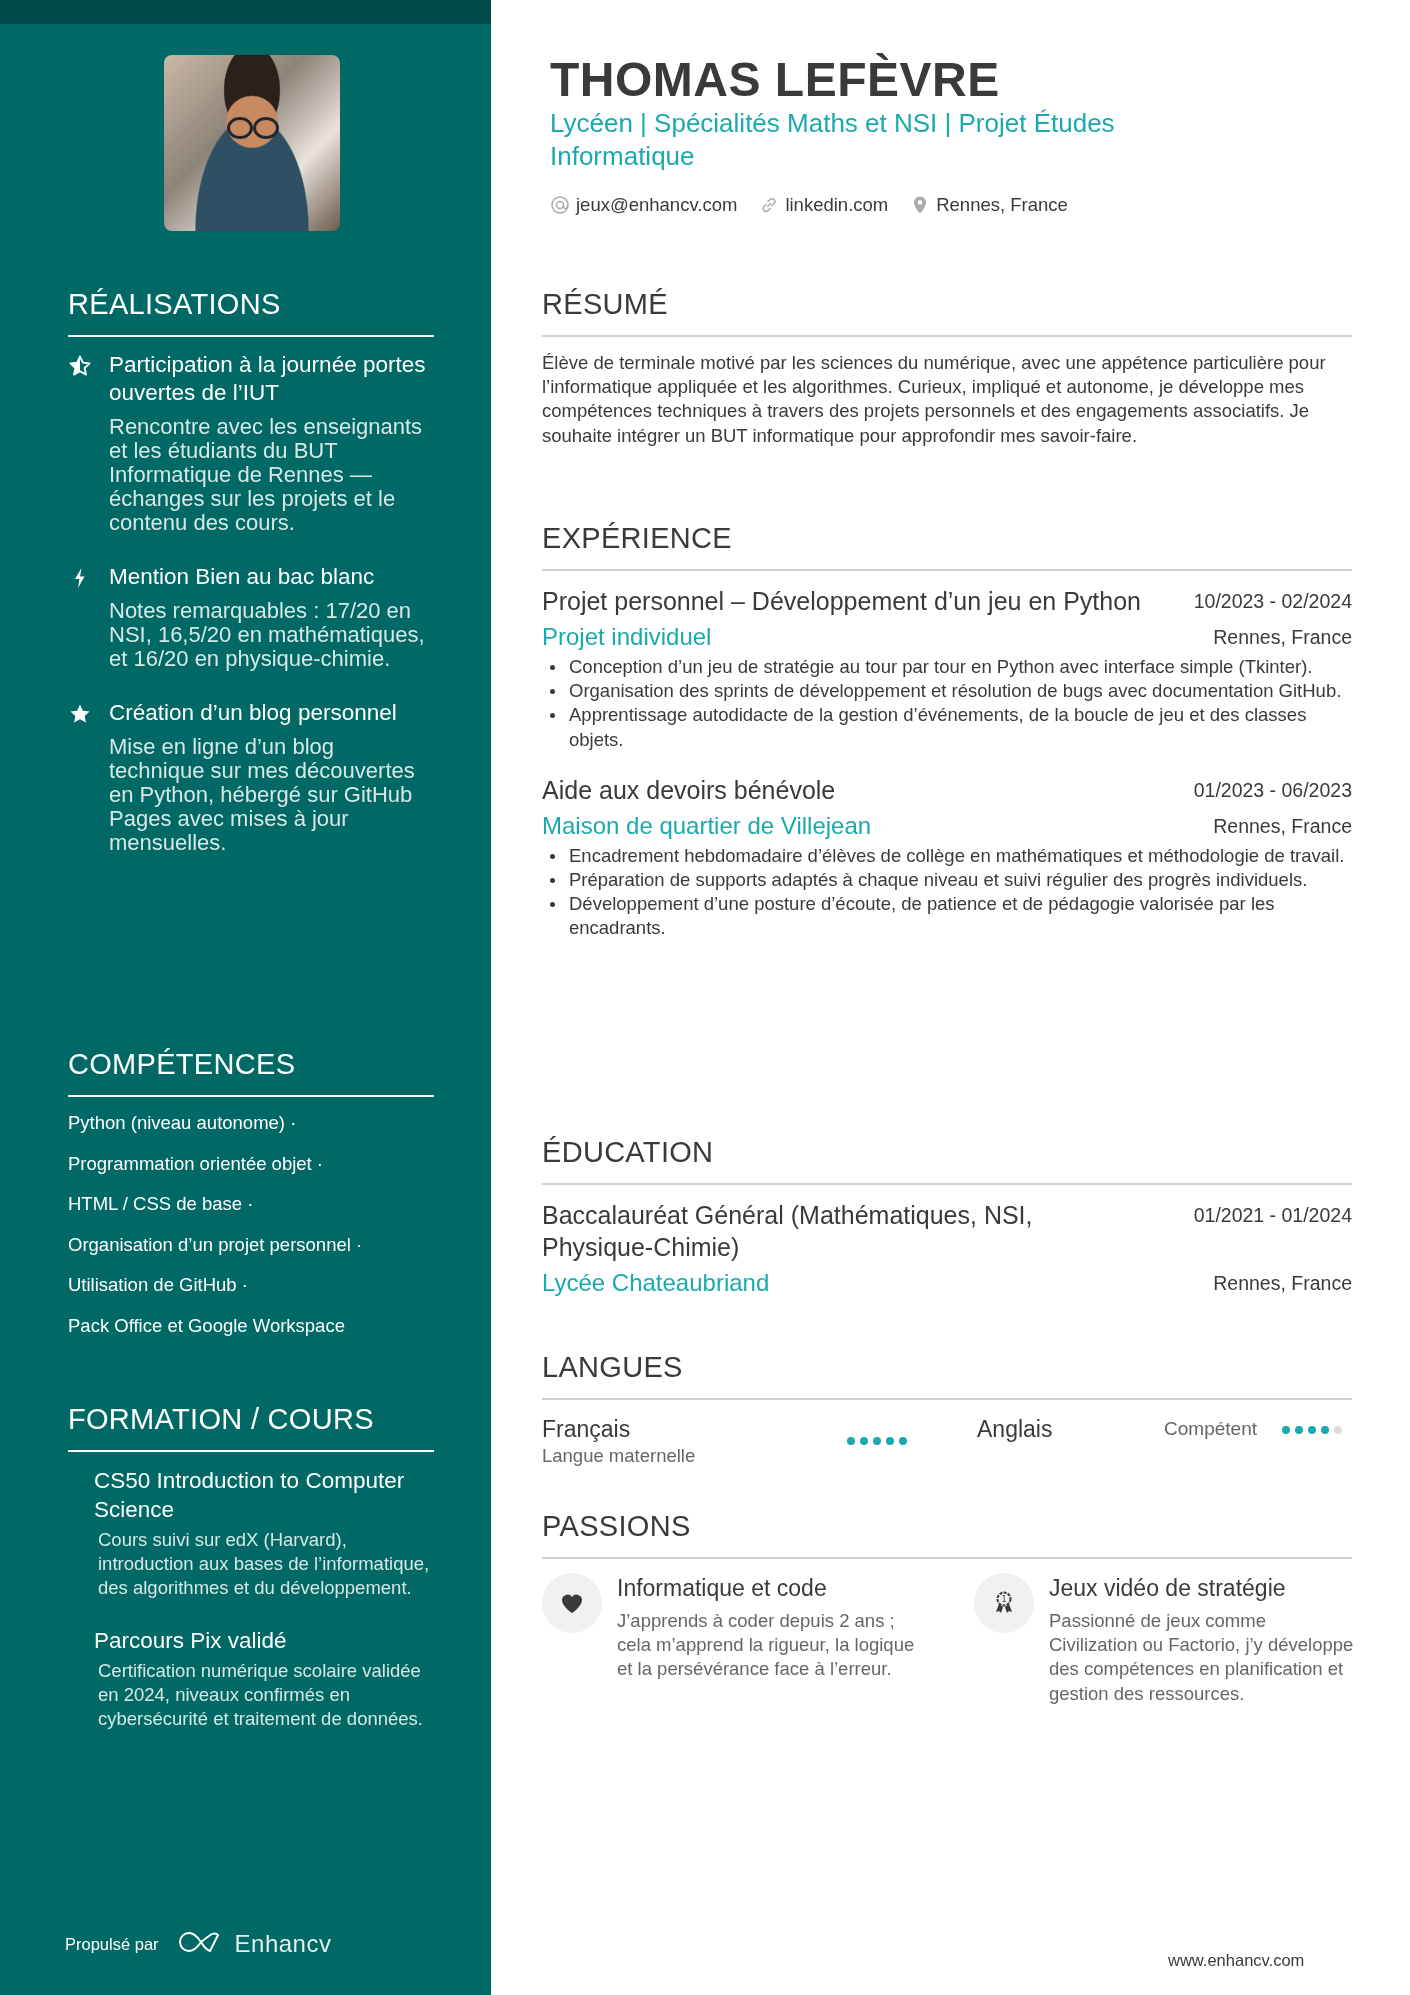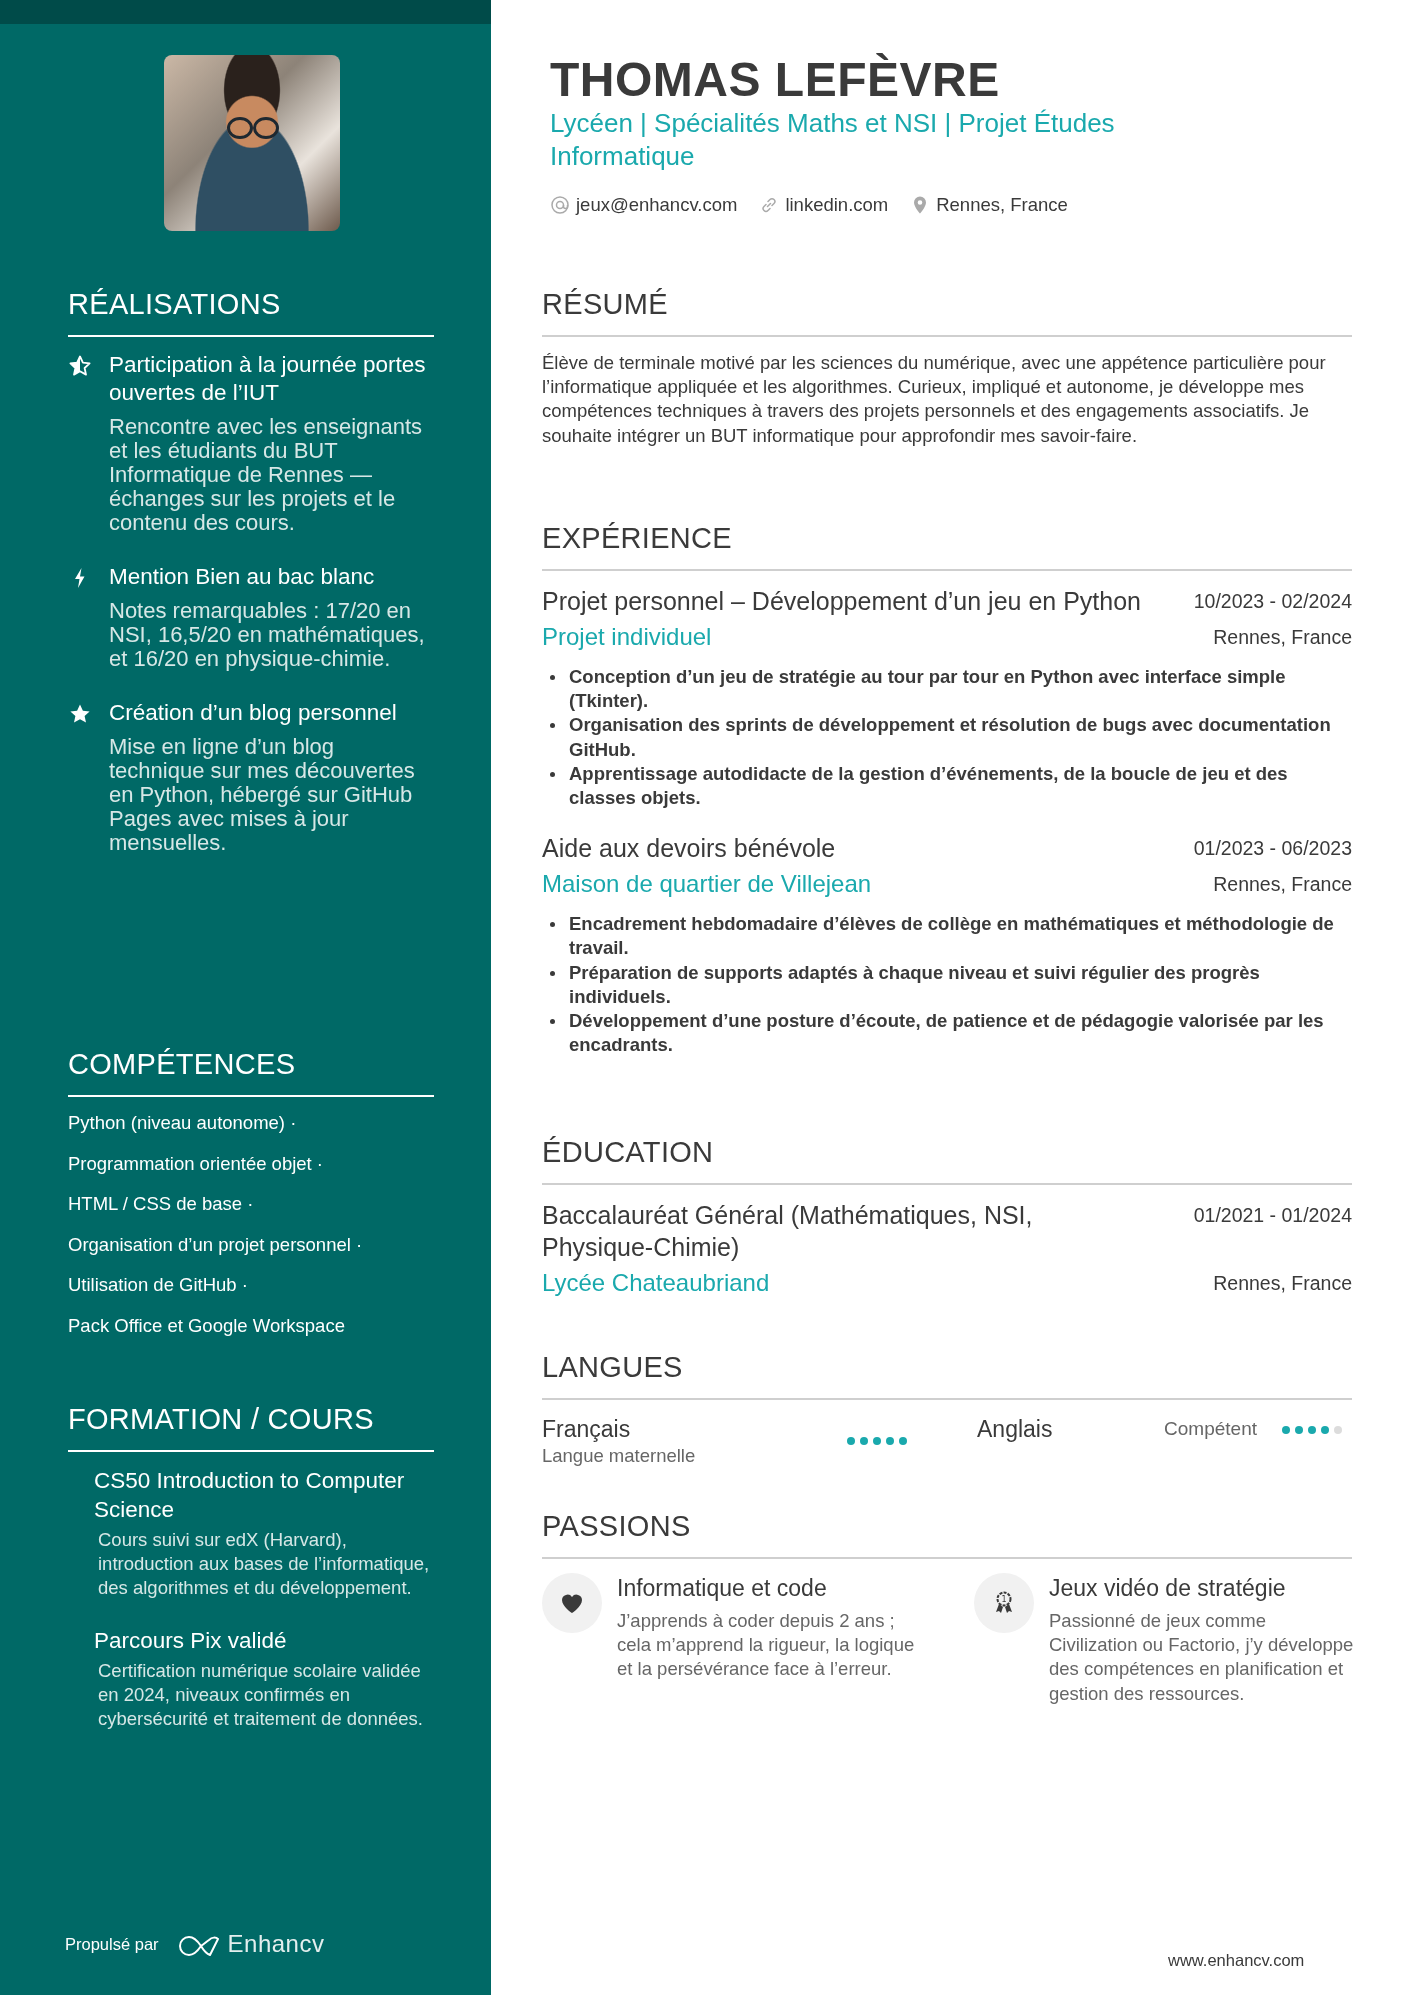--- a/index.html
+++ b/index.html
@@ -27,41 +27,41 @@
   .ach .ach-desc { margin-top: 8px; font-size: 22px; line-height: 24px; color: #d6e7e6; }
 
   .skill { font-size: 18.5px; line-height: 24px; color: #ffffff; margin-bottom: 16.5px; }
 
   .course { margin-bottom: 26px; }
   .course .c-title { font-size: 22.5px; line-height: 29px; color: #ffffff; margin-left: 26px; }
   .course .c-desc { margin-top: 4px; font-size: 18.5px; line-height: 24px; color: #d6e7e6; margin-left: 30px; }
 
   .powered { position: absolute; left: 65px; top: 1930px; display: flex; align-items: center; gap: 20px; }
   .powered .pby { font-size: 16.5px; color: #ffffff; }
-  .powered .brand { display: flex; align-items: flex-end; gap: 3px; font-size: 24px; color: #e3efee; letter-spacing: 0.5px; }
+  .powered .brand { display: flex; align-items: flex-start; gap: 10px; font-size: 24px; color: #e3efee; letter-spacing: 0.5px; }
 
   
   .main { position: absolute; left: 542px; top: 0; width: 810px; }
   .name { position: absolute; left: 8px; top: 52px; font-size: 48px; font-weight: bold; color: #3a3a3a; letter-spacing: 0.5px; }
   .headline { position: absolute; left: 8px; top: 107px; width: 700px; font-size: 26px; line-height: 33px; color: #1aa9ad; }
   .contacts { position: absolute; left: 8px; top: 194px; display: flex; gap: 22px; font-size: 18.5px; color: #3a3a3a; }
   .contact { display: flex; align-items: center; gap: 6px; }
   .contact svg { display: block; }
 
   .sec { position: absolute; left: 0; width: 810px; }
   .sec-title { font-size: 29px; color: #3a3a3a; padding-bottom: 14px; border-bottom: 2px solid #cfcfcf; margin-bottom: 14px; letter-spacing: 0.3px; }
   .summary { font-size: 18.5px; line-height: 24.2px; color: #3a3a3a; }
 
   .job { margin-bottom: 22px; }
   .job-row { display: flex; justify-content: space-between; align-items: flex-start; }
   .job-title { font-size: 25px; line-height: 32px; color: #3a3a3a; width: 600px; }
   .job-date { font-size: 19.5px; line-height: 32px; color: #3a3a3a; white-space: nowrap; }
   .job-org { font-size: 24px; line-height: 32px; color: #1aa9ad; margin-top: 4px; }
   .job-loc { font-size: 19.5px; line-height: 32px; color: #3a3a3a; margin-top: 4px; }
-  .bullets { list-style: none; margin-top: 12px; font-weight: bold; }
+  .bullets { list-style: none; margin-top: 2px; }
   .bullets li { position: relative; padding-left: 27px; font-size: 18.5px; line-height: 24.2px; color: #3a3a3a; }
   .bullets li::before { content: ""; position: absolute; left: 8px; top: 10px; width: 5px; height: 5px; border-radius: 50%; background: #3a3a3a; }
 
   .lang-row { display: flex; align-items: flex-start; }
   .lang { display: flex; width: 405px; }
   .lang-left { width: 300px; }
   .lang-name { font-size: 23px; line-height: 30px; color: #3a3a3a; }
   .lang-sub { font-size: 18.5px; line-height: 24px; color: #666666; }
   .lang-level { font-size: 19px; line-height: 30px; color: #666666; width: 135px; text-align: right; padding-right: 16px; }
   .dots { display: flex; gap: 5px; padding-top: 23px; }

